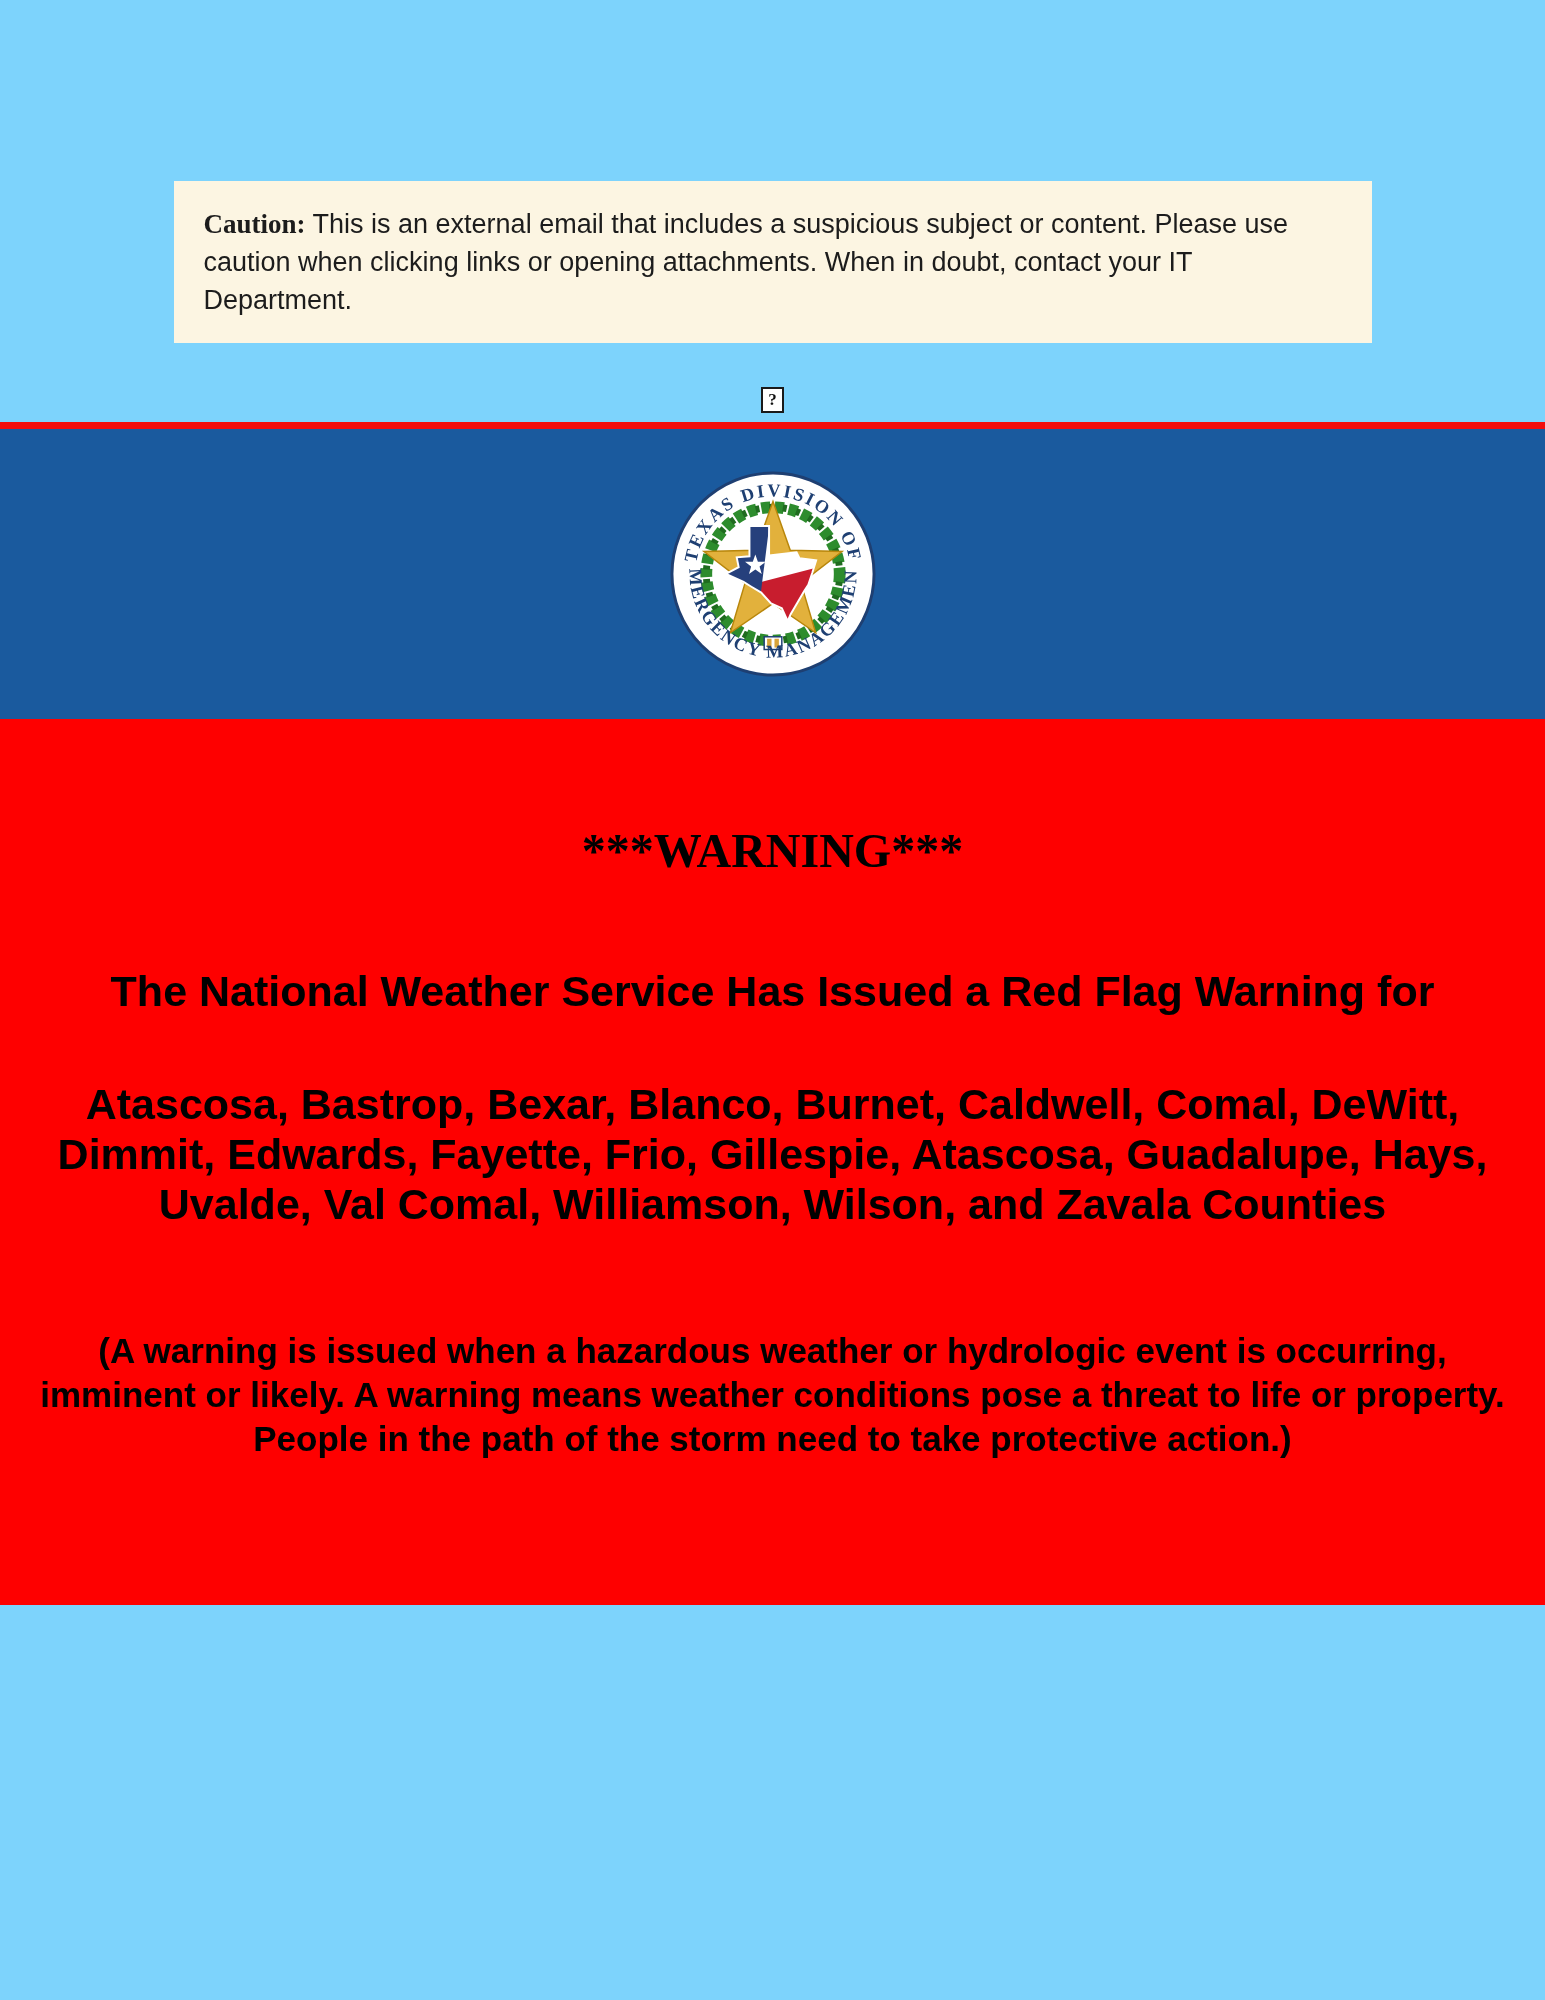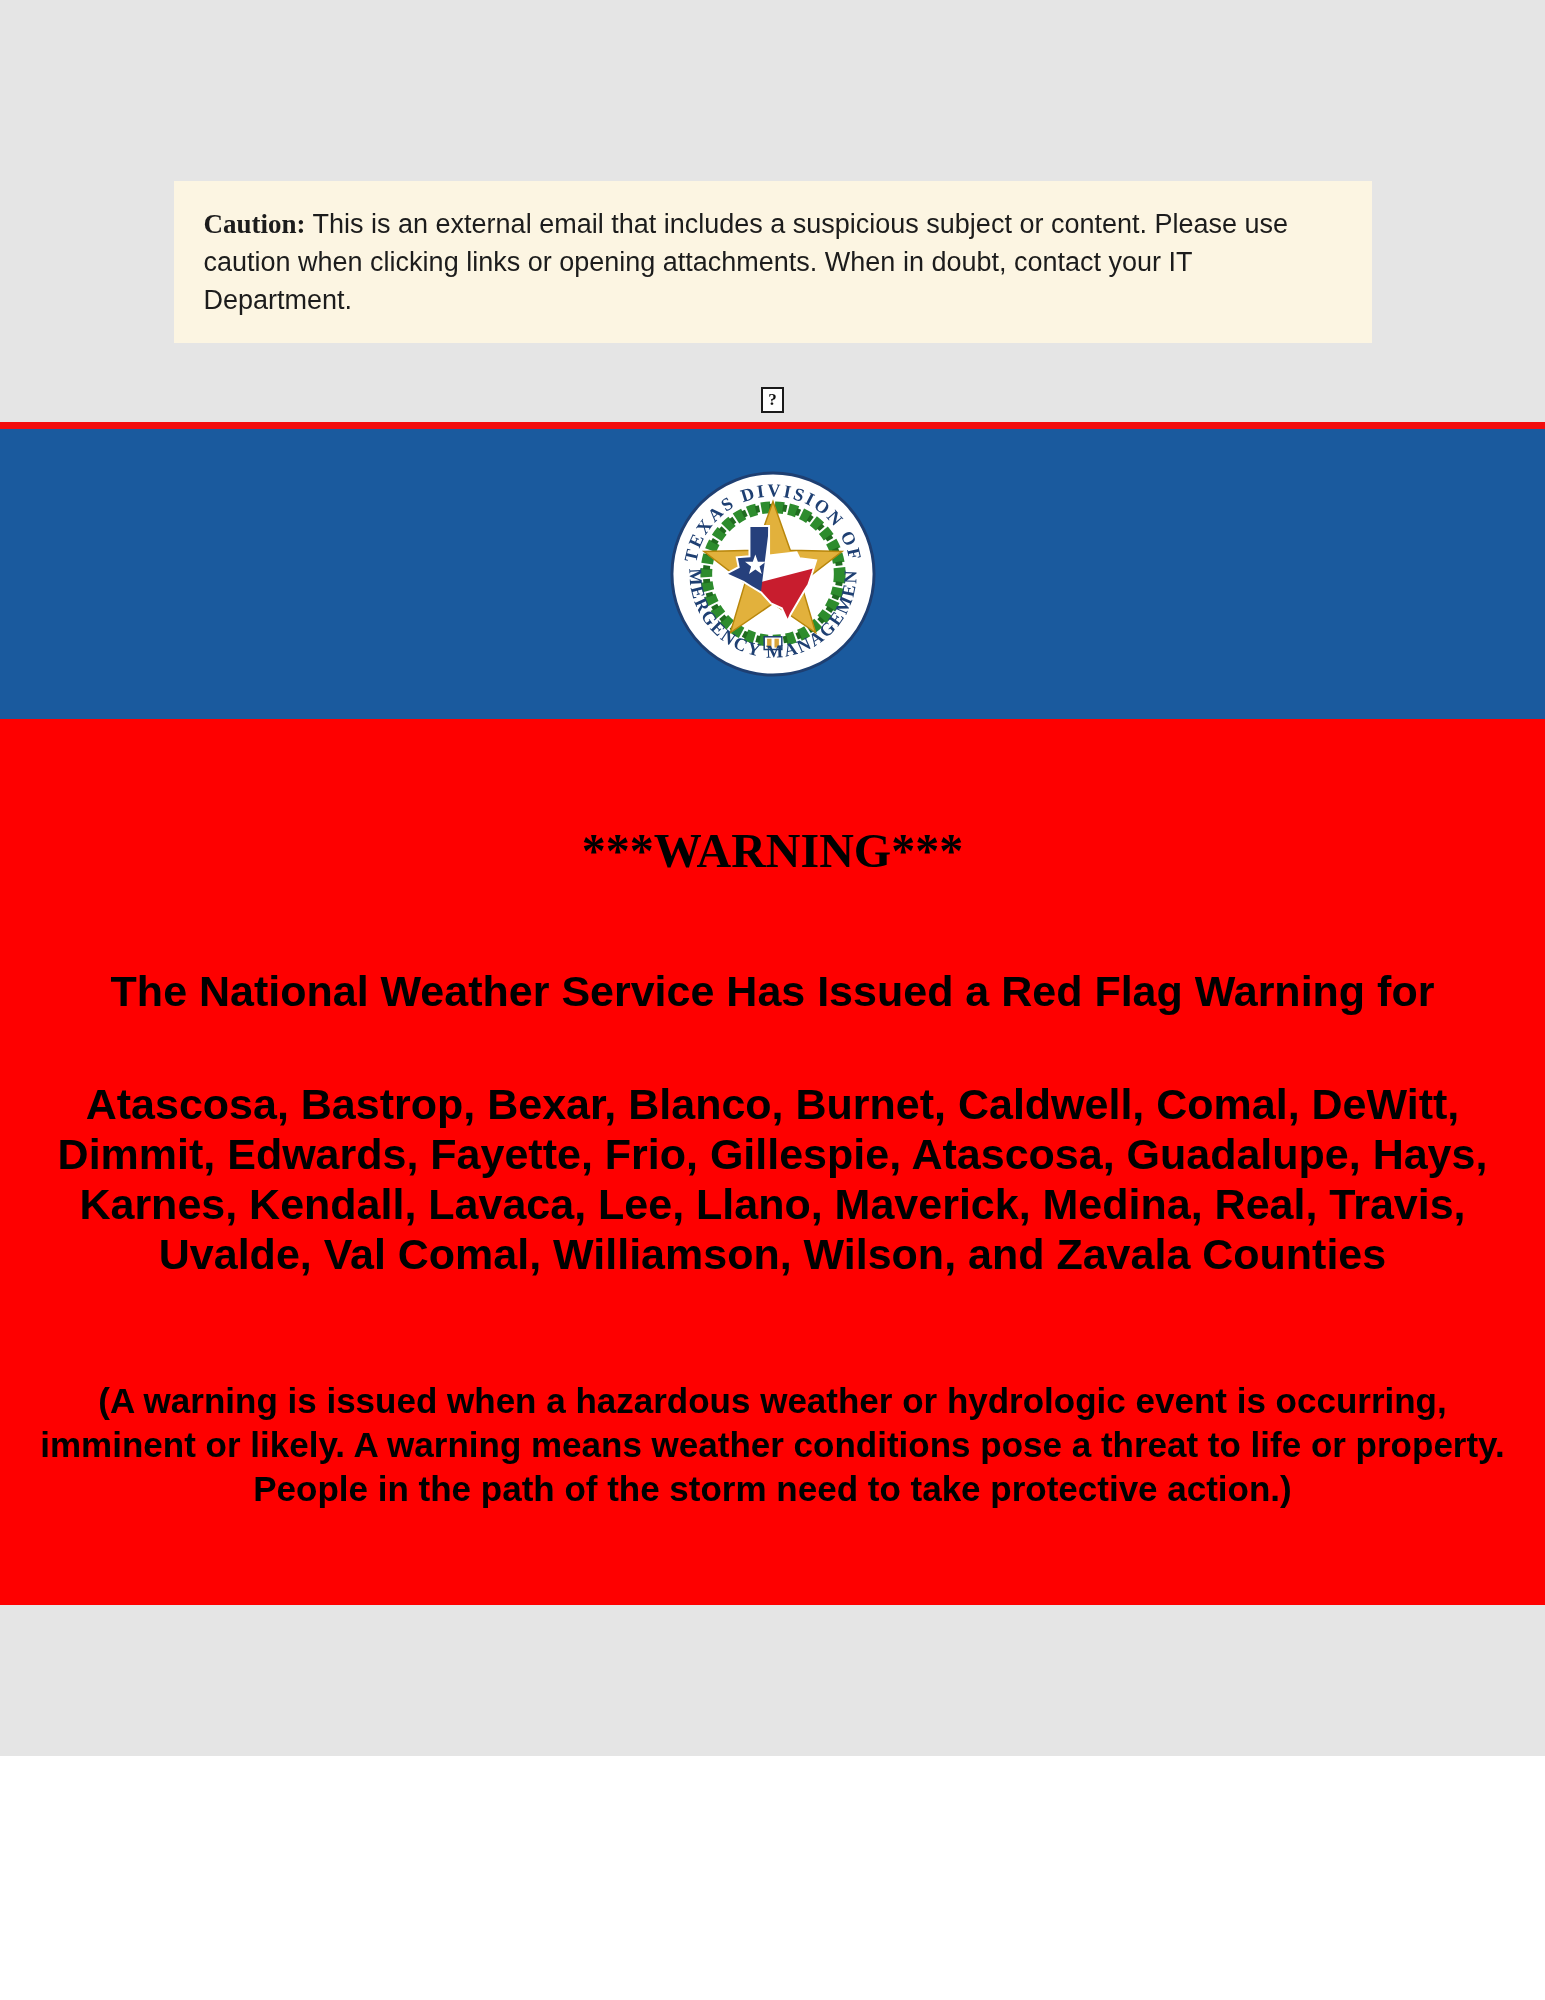--- a/index.html
+++ b/index.html
@@ -1,16 +1,16 @@
 <!DOCTYPE html>
 <html style="--banner-blue: #1A5A9E; --alert-red: #FE0000; --divider-red: #F20D0D; --caution-bg: #FCF5E2; --seal-navy: #1E3F72; --wreath-green: #2D8C2D; --star-gold: #E2B13C; --texas-red: #C81D2E; --texas-blue: #26407C;"><head>
 <meta charset="utf-8">
 <style>
   html,body{margin:0;padding:0;background:#ffffff;}
-  .page{position:relative;width:1545px;height:1756px;background:#e5e5e5;overflow:hidden;
+  .page{position:relative;width:1545px;height:2000px;background:#7dd3fc;overflow:hidden;
         font-family:"Liberation Sans",sans-serif;}
 
   
   .caution{margin:181px auto 0;width:1198px;box-sizing:border-box;padding:24px 30px;
            background:var(--caution-bg,#FCF5E2);font-size:27px;line-height:38px;color:#1c1c1c;}
   .caution .lbl{font-family:"Liberation Serif",serif;font-weight:bold;}
 
   
   .broken-row{margin-top:44px;text-align:center;height:28px;}
   .broken-box{display:inline-block;border:2px solid #1a1a1a;background:#fff;
@@ -99,21 +99,20 @@
       </svg>
     </div>
   </div>
 
   <div class="warning">
     <h1 class="w-title">***WARNING***</h1>
     <h2 class="w-heading">The National Weather Service Has Issued a Red Flag Warning for</h2>
     <div class="counties">
       <div>Atascosa, Bastrop, Bexar, Blanco, Burnet, Caldwell, Comal, DeWitt,</div>
       <div>Dimmit, Edwards, Fayette, Frio, Gillespie, Atascosa, Guadalupe, Hays,</div>
-      <div>Karnes, Kendall, Lavaca, Lee, Llano, Maverick, Medina, Real, Travis,</div>
       <div>Uvalde, Val Comal, Williamson, Wilson, and Zavala Counties</div>
     </div>
     <div class="w-note">
       <div>(A warning is issued when a hazardous weather or hydrologic event is occurring,</div>
       <div>imminent or likely. A warning means weather conditions pose a threat to life or property.</div>
       <div>People in the path of the storm need to take protective action.)</div>
     </div>
   </div>
 
 </div>

